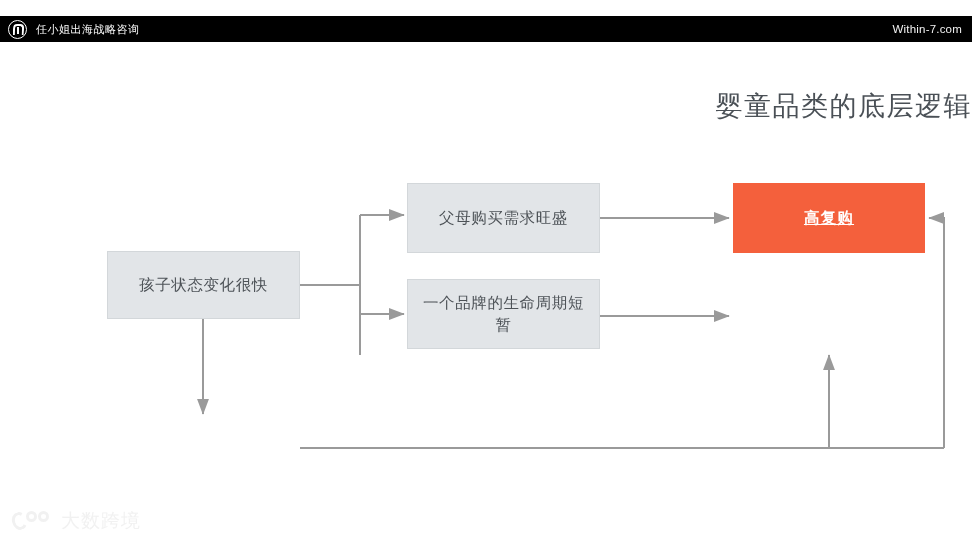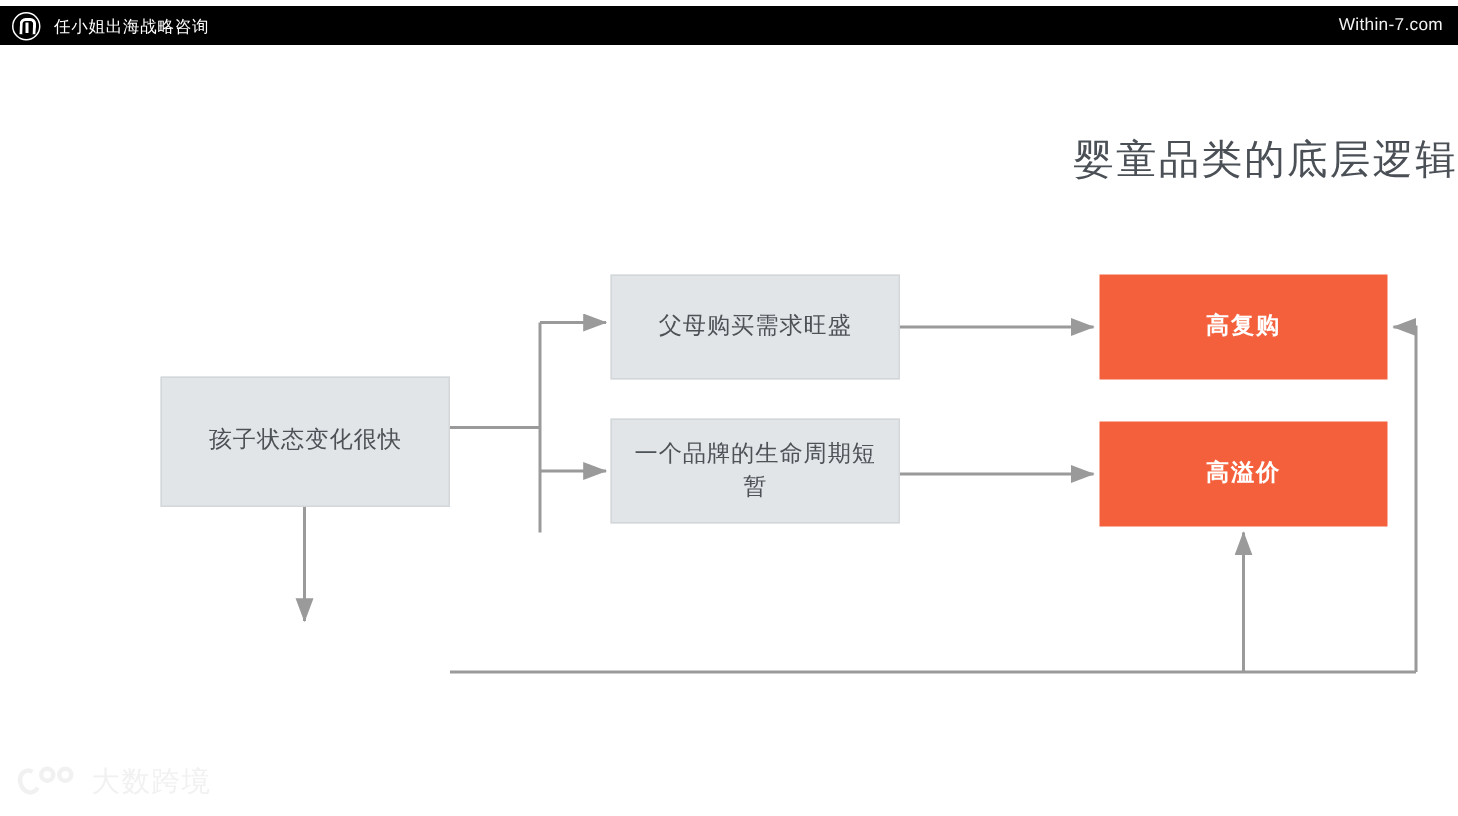--- a/index.html
+++ b/index.html
@@ -15,21 +15,21 @@
   #slide {
     position: relative;
     width: 972px;
     height: 544px;
     background: #ffffff;
   }
 
   
   .topbar {
     position: absolute;
-    left: 0; top: 4px;
+    left: 0; top: 16px;
     width: 972px; height: 26px;
     background: #000000;
     display: flex;
     align-items: center;
   }
   .brand-logo {
     width: 19px; height: 19px;
     margin-left: 8px;
     border: 1.7px solid #ffffff;
     border-radius: 50%;
@@ -106,24 +106,25 @@
     font-size: 15.5px;
     letter-spacing: .6px;
     padding: 10px 10px;
   }
   .node-red {
     background: #f4603c;
     color: #ffffff;
     font-size: 15.5px;
     font-weight: bold;
     letter-spacing: 1.2px;
-  }
-
-  
-  #node-kid        { left: 107px; top: 251px;  width: 193px; height: 87px; }
+    text-decoration: underline;
+  }
+
+  
+  #node-kid        { left: 107px; top: 251px;  width: 193px; height: 68px; }
   #node-demand     { left: 407px; top: 183px;  width: 193px; height: 70px; }
   #node-spend      { left: 407px; top: 279px;  width: 193px; height: 70px; }
   #node-repurchase { left: 733px; top: 183px;  width: 192px; height: 70px; }
   #node-premium    { left: 733px; top: 281px;  width: 192px; height: 70px; }
   #node-lifecycle  { left: 107px; top: 418px;  width: 193px; height: 62px; }
 
   svg#edges {
     position: absolute;
     left: 0; top: 0;
     width: 972px; height: 544px;
@@ -214,21 +215,20 @@
     </svg>
 
     <div class="node node-gray" id="node-kid">孩子状态变化很快</div>
 
     <div class="node node-gray" id="node-demand">父母购买需求旺盛</div>
 
     <div class="node node-gray" id="node-spend">一个品牌的生命周期短暂</div>
 
     <div class="node node-red" id="node-repurchase">高复购</div>
 
-    <div class="node node-red" id="node-premium">高溢价</div>
 
   </div>
 
   <div class="watermark">
     <div class="wm-mark">
       <div class="wm-c"></div>
       <div class="wm-o1"></div>
       <div class="wm-o2"></div>
     </div>
     <div class="wm-text">大数跨境</div>

